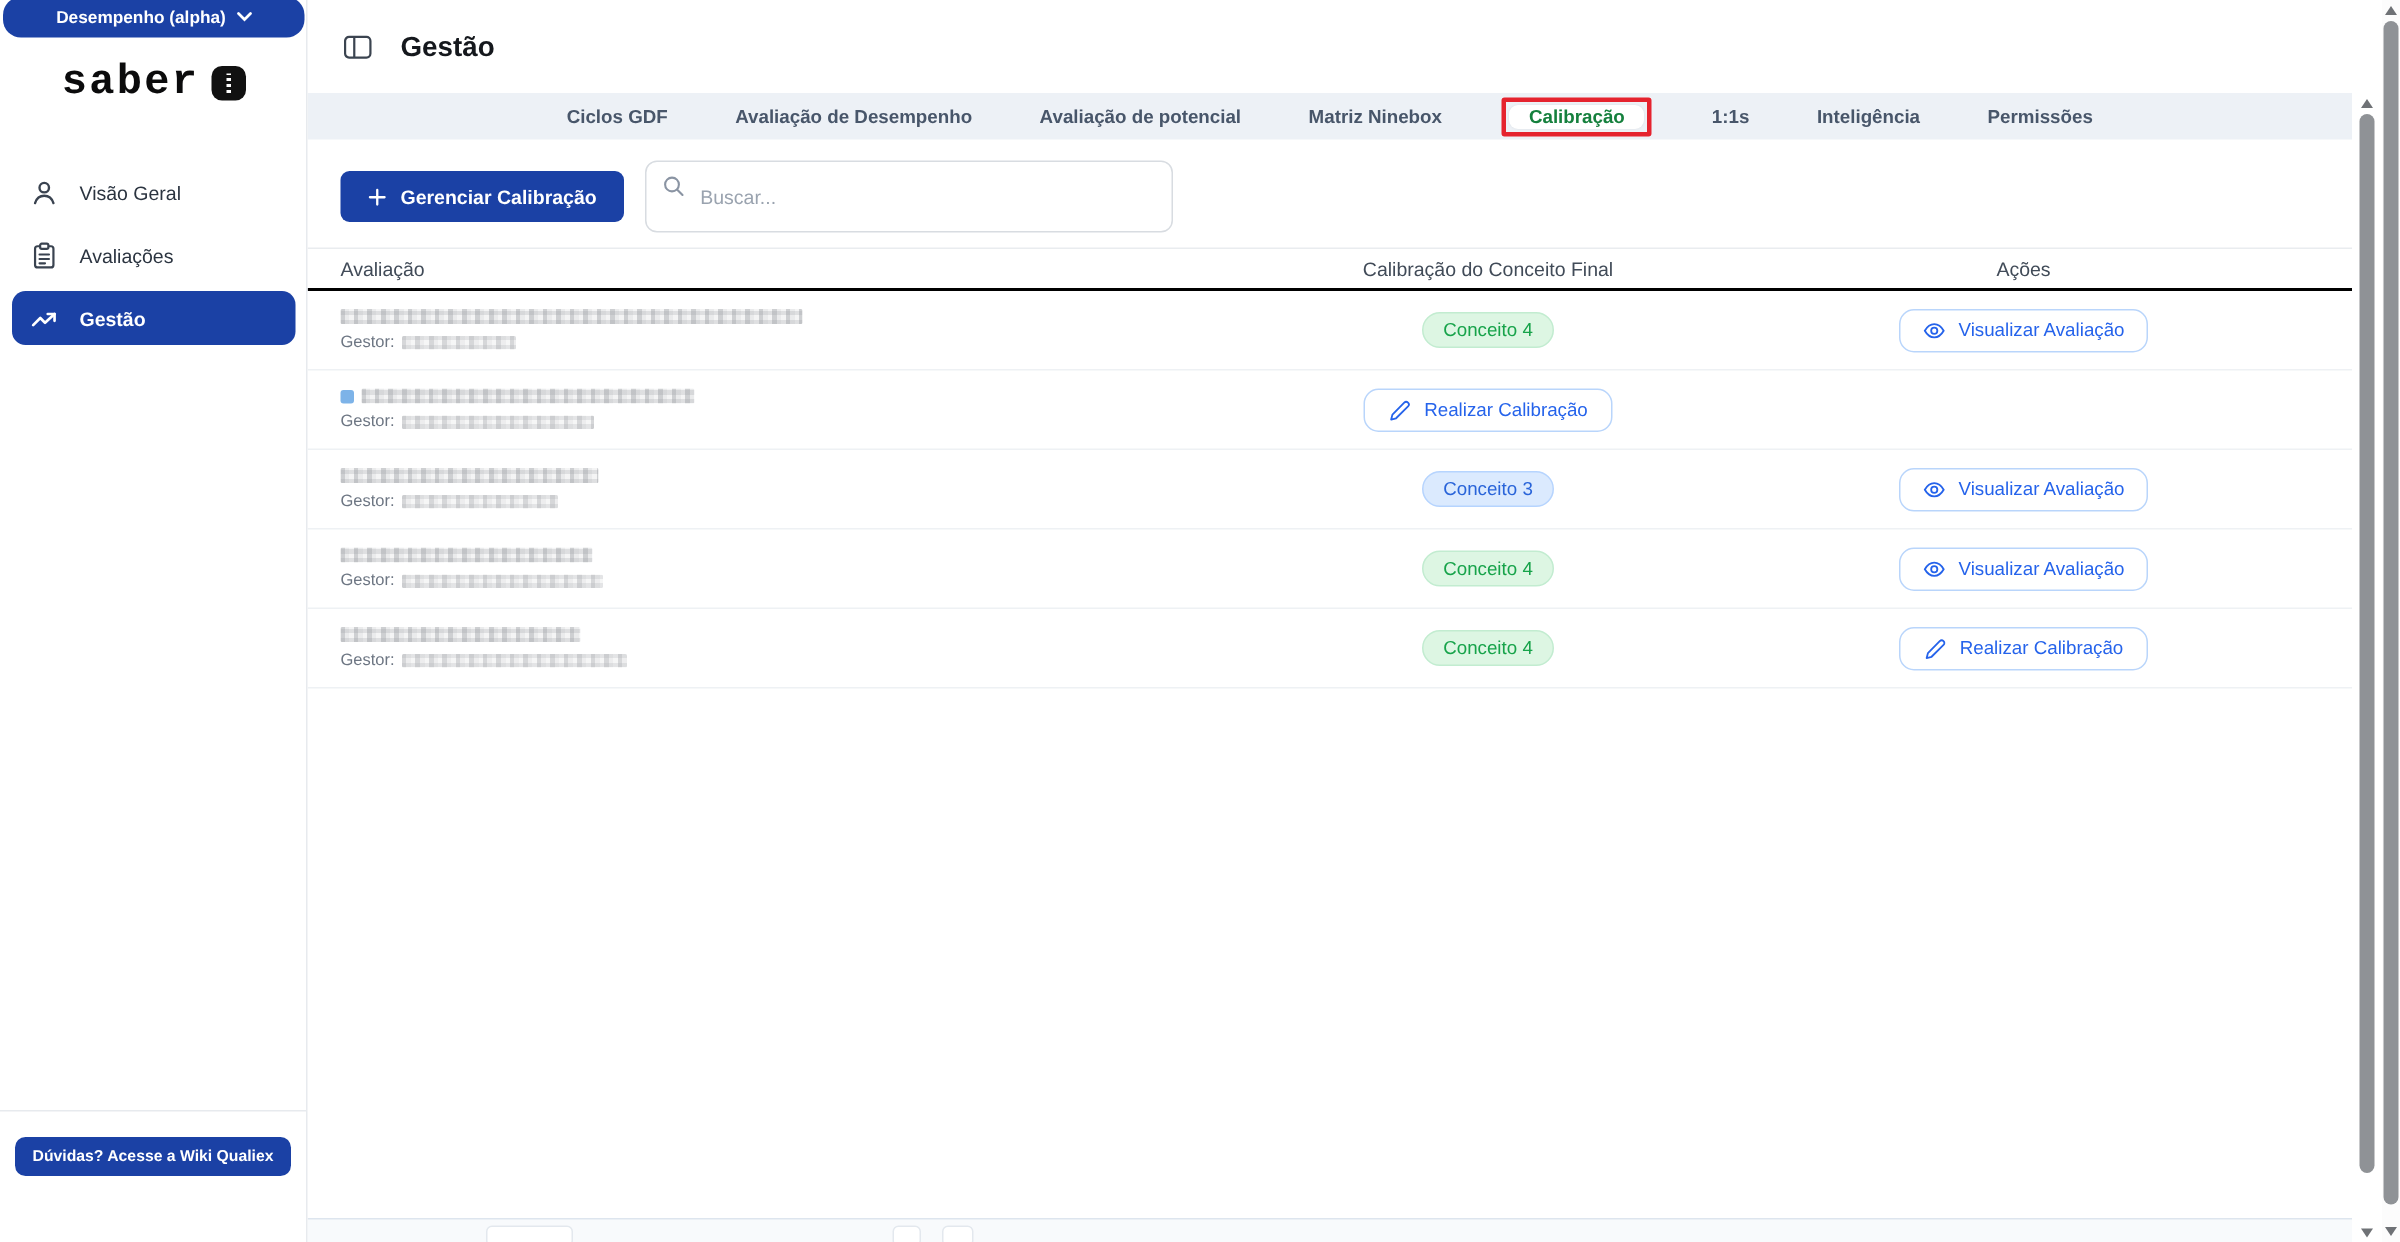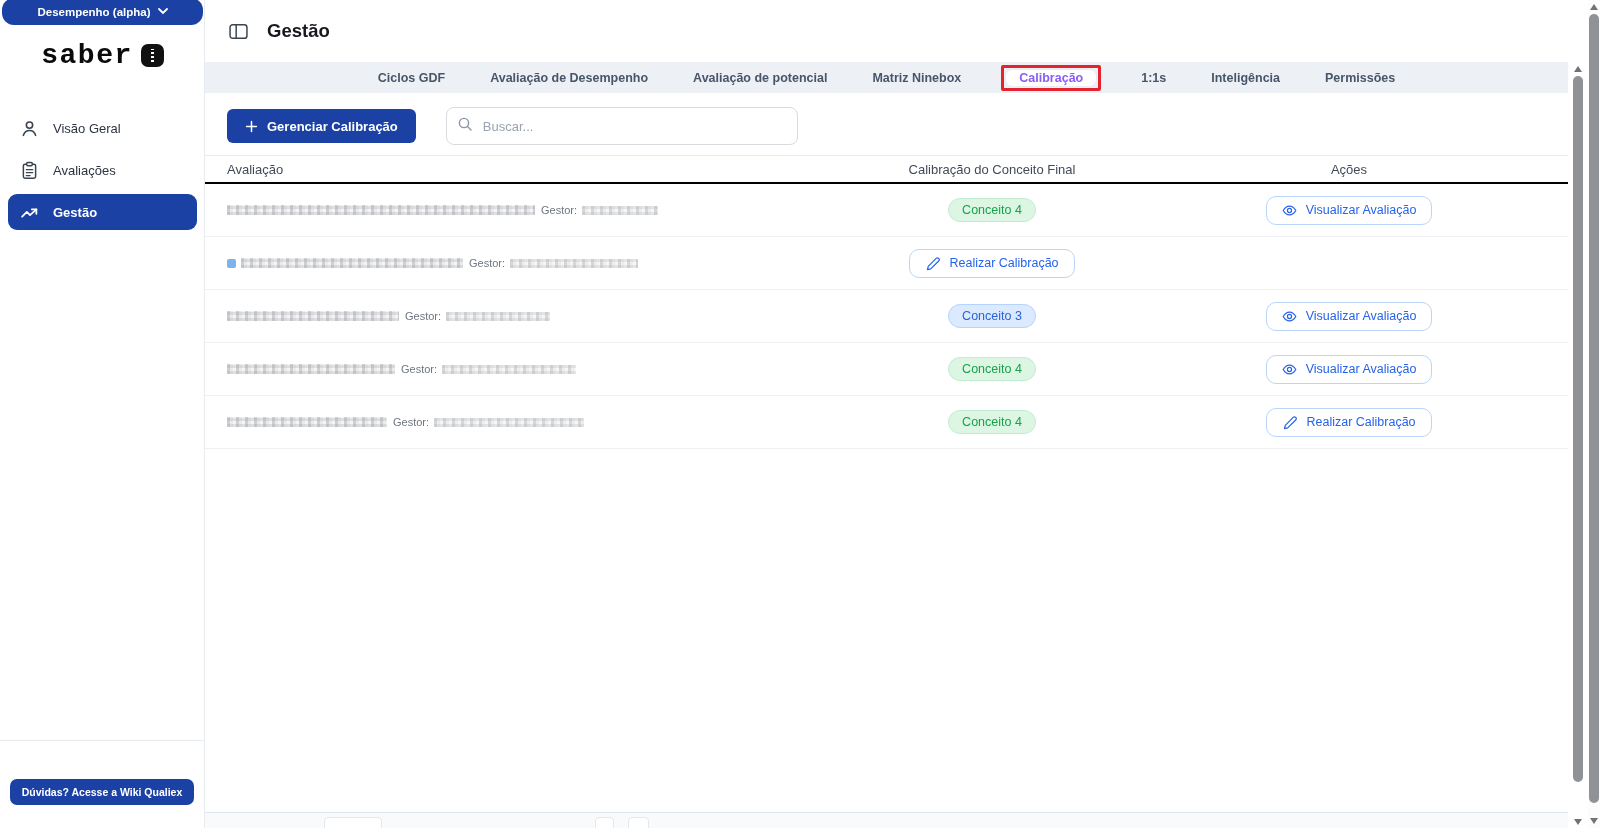--- a/index.html
+++ b/index.html
@@ -23,21 +23,21 @@
              background:repeating-linear-gradient(0deg,#fff 0 2px,#111 2px 4px); }
   .side-menu { position:absolute; left:8px; top:110px; width:189px; }
   .side-item { display:flex; align-items:center; gap:14px; height:36px;
              padding-left:12px; margin-bottom:6px; border-radius:9px;
              font-size:13px; font-weight:500; color:#2b3440; cursor:pointer; }
   .side-item svg { stroke:#3a4350; }
   .side-item.active { background:#1b41a5; color:#fff; font-weight:bold; }
   .side-item.active svg { stroke:#fff; }
   .side-divider { position:absolute; left:0; bottom:87px; width:204px;
              border-top:1px solid #e7eaee; }
-  .help-btn { position:absolute; left:10px; bottom:23px; width:184px; height:26px;
+  .help-btn { position:absolute; left:10px; bottom:44px; width:184px; height:26px;
              background:#1b41a5; border:none; border-radius:7px; color:#fff;
              font-size:10.5px; font-weight:bold; cursor:pointer;
              font-family:"Liberation Sans", sans-serif; }
 
   
   .main { position:absolute; left:205px; top:0; width:1363px; height:828px; background:#fff; }
 
   .main-header { position:relative; height:62px; display:flex; align-items:center;
              padding-left:24px; background:#fff; }
   .panel-toggle { width:20px; height:18px; cursor:pointer; display:flex; align-items:center; }
@@ -49,46 +49,46 @@
   .account-company { margin-top:4px; font-size:11px; color:#5b6b80; }
   .avatar { width:31px; height:31px; border-radius:50%; background:#1545a8;
              display:flex; align-items:center; justify-content:center; cursor:pointer; }
   .caret { cursor:pointer; display:flex; }
 
   
   .tab-bar { position:relative; height:31px; background:#edf1f6; display:flex;
              align-items:center; justify-content:center; gap:45px; }
   .tab { font-size:12.5px; font-weight:600; color:#48566a; cursor:pointer; white-space:nowrap; }
   .tab-active-wrap { position:relative; display:flex; }
-  .tab.tab-active { background:#fff; color:#8b5cf6; font-weight:bold;
+  .tab.tab-active { background:#fff; color:#15803d; font-weight:bold;
              padding:1px 13px; border-radius:6px; box-shadow:0 0 2px rgba(0,0,0,.07); }
   .annotation-box { position:absolute; inset:-5px -5px; border:3px solid #e5232e;
              border-radius:2px; pointer-events:none; }
 
   
   .toolbar { display:flex; align-items:center; gap:14px; padding:14px 0 10px 22px; }
   .manage-btn { display:inline-flex; align-items:center; gap:9px; height:34px;
              padding:0 18px; background:#1b41a5; color:#fff; border:none;
              border-radius:6px; font-size:13px; font-weight:bold; cursor:pointer;
              font-family:"Liberation Sans", sans-serif; }
-  .search-box { position:relative; width:352px; height:38px;margin-left:16px; }
+  .search-box { position:relative; width:352px; height:48px; }
   .search-box input { width:100%; height:100%; border:1px solid #d8dce1;
              border-radius:8px; padding-left:36px; font-size:13px; color:#374151;
              outline:none; font-family:"Liberation Sans", sans-serif; }
   .search-box input::placeholder { color:#9aa3af; }
   .search-box svg { position:absolute; left:11px; top:9px; }
 
   
   .tgrid { display:grid; grid-template-columns:1fr 276px 438px; align-items:center; }
   .thead { height:29px; border-top:1px solid #e9ecef; border-bottom:2px solid #000000; }
   .thead .th { font-size:13px; color:#414b58; font-weight:500; }
   .th-first { padding-left:22px; }
   .th-center { text-align:center; }
   .trow { height:53px; border-bottom:1px solid #eef1f4; }
-  .cell-main { padding-left:22px; display:flex; flex-direction:row; gap:6px; }
+  .cell-main { padding-left:22px; display:flex; flex-direction:column; gap:6px; }
   .title-line { display:flex; align-items:center; gap:5px; }
   .chip { display:none; width:9px; height:9px; background:#7db3e8; border-radius:2px; }
   .chip.show { display:inline-block; }
   .gestor-line { display:flex; align-items:center; gap:5px; }
   .gestor-label { font-size:11px; color:#6d7683; }
   .redact { display:inline-block; height:10px; border-radius:1px; opacity:.5;
      background:
        repeating-linear-gradient(90deg, rgba(58,64,74,.45) 0 3px, rgba(58,64,74,.15) 3px 6px, rgba(58,64,74,.04) 6px 9px),
        repeating-linear-gradient(0deg, rgba(58,64,74,.30) 0 3px, rgba(58,64,74,.08) 3px 6px); }
   .redact.g { height:9px; opacity:.42; }

